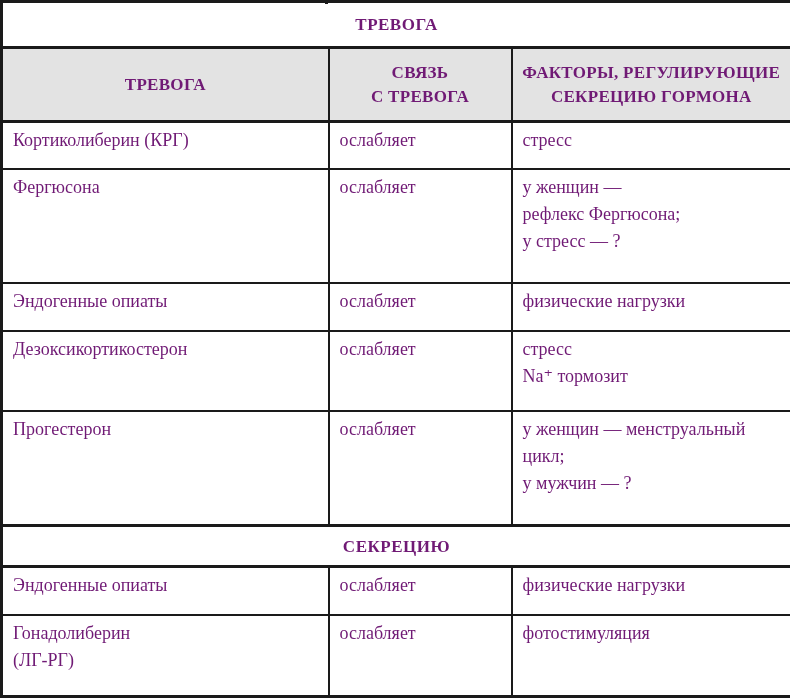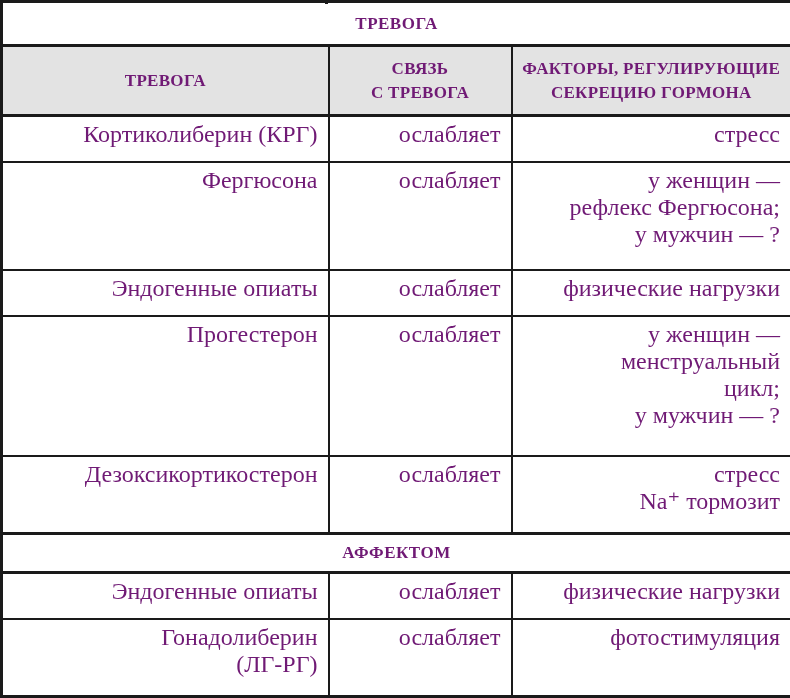--- a/index.html
+++ b/index.html
@@ -32,25 +32,24 @@
     table-layout: fixed;
     border: 3px solid #1a1a1a;
   }
   col.c1 { width: 327px; }
   col.c2 { width: 183px; }
   col.c3 { width: 280px; }
   td {
     border: 2px solid #1a1a1a;
     padding: 4px 10px 6px 10px;
     vertical-align: top;
-    font-size: 24px;
+    font-size: 18px;
     line-height: 27px;
     white-space: pre-line;
     background: #ffffff;
-    text-align: right;
   }
   tr.caption-row td {
     text-align: center;
     vertical-align: middle;
     font-weight: bold;
     font-size: 17px;
     letter-spacing: 0.5px;
     padding: 2px 10px;
     border-bottom-width: 3px;
     border-top-width: 3px;
@@ -95,43 +94,43 @@
       <tr style="height:36px">
         <td>Кортиколиберин (КРГ)</td>
         <td>ослабляет</td>
         <td>стресс</td>
       </tr>
       <tr style="height:83px">
         <td>Фергюсона</td>
         <td>ослабляет</td>
         <td>у женщин —
 рефлекс Фергюсона;
-у мужчин — ?</td>
+у стресс — ?</td>
       </tr>
       <tr style="height:35px">
         <td>Эндогенные опиаты</td>
         <td>ослабляет</td>
         <td>физические нагрузки</td>
+      </tr>
+      <tr style="height:61px">
+        <td>Дезоксикортикостерон</td>
+        <td>ослабляет</td>
+        <td>стресс
+Na⁺ тормозит</td>
       </tr>
       <tr style="height:78px">
         <td>Прогестерон</td>
         <td>ослабляет</td>
         <td>у женщин — менструальный
 цикл;
 у мужчин — ?</td>
       </tr>
-      <tr style="height:61px">
-        <td>Дезоксикортикостерон</td>
-        <td>ослабляет</td>
-        <td>стресс
-Na⁺ тормозит</td>
-      </tr>
 
       <tr class="caption-row" style="height:31px">
-        <td colspan="3">АФФЕКТОМ</td>
+        <td colspan="3">СЕКРЕЦИЮ</td>
       </tr>
 
       <tr style="height:34px">
         <td>Эндогенные опиаты</td>
         <td>ослабляет</td>
         <td>физические нагрузки</td>
       </tr>
       <tr style="height:53px">
         <td>Гонадолиберин
 (ЛГ-РГ)</td>

